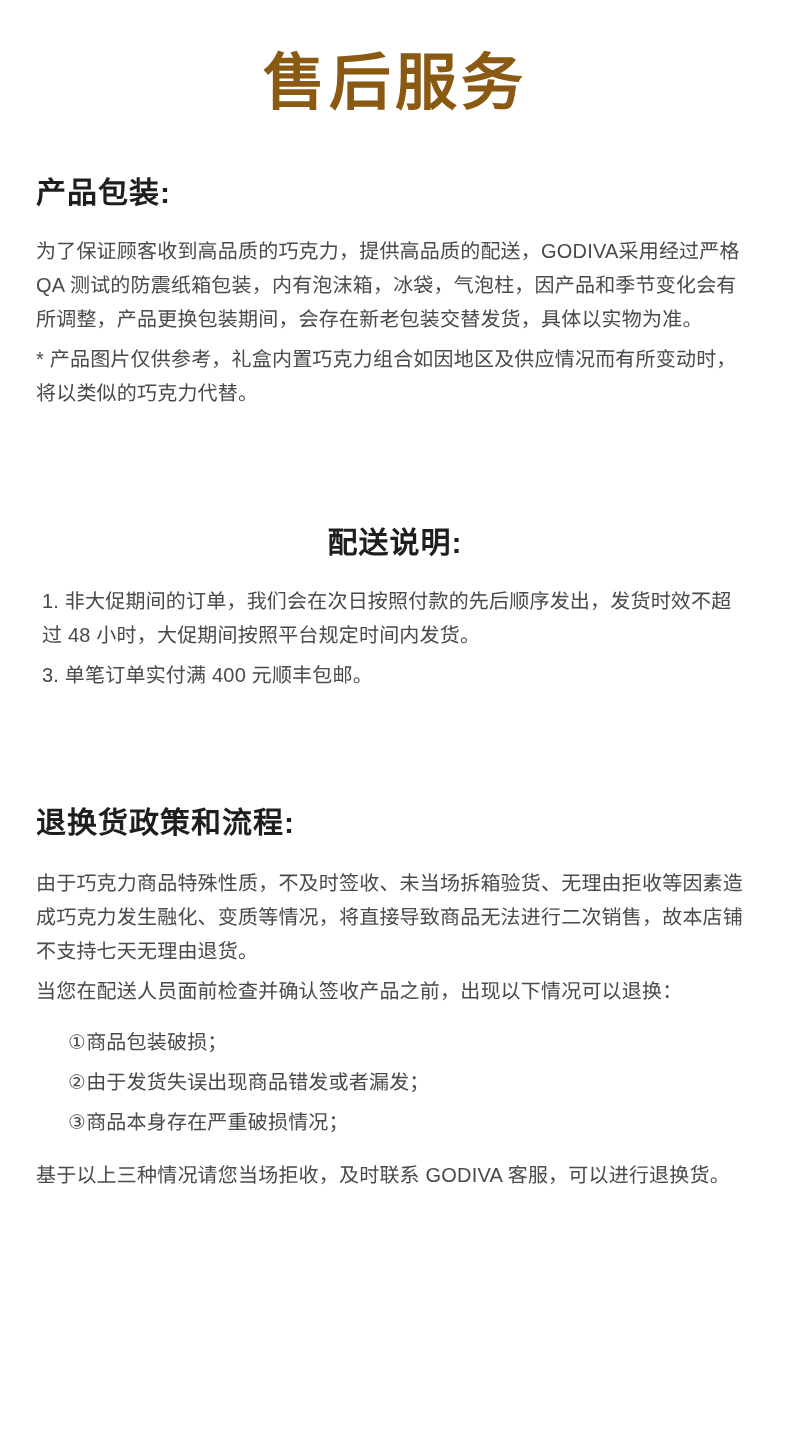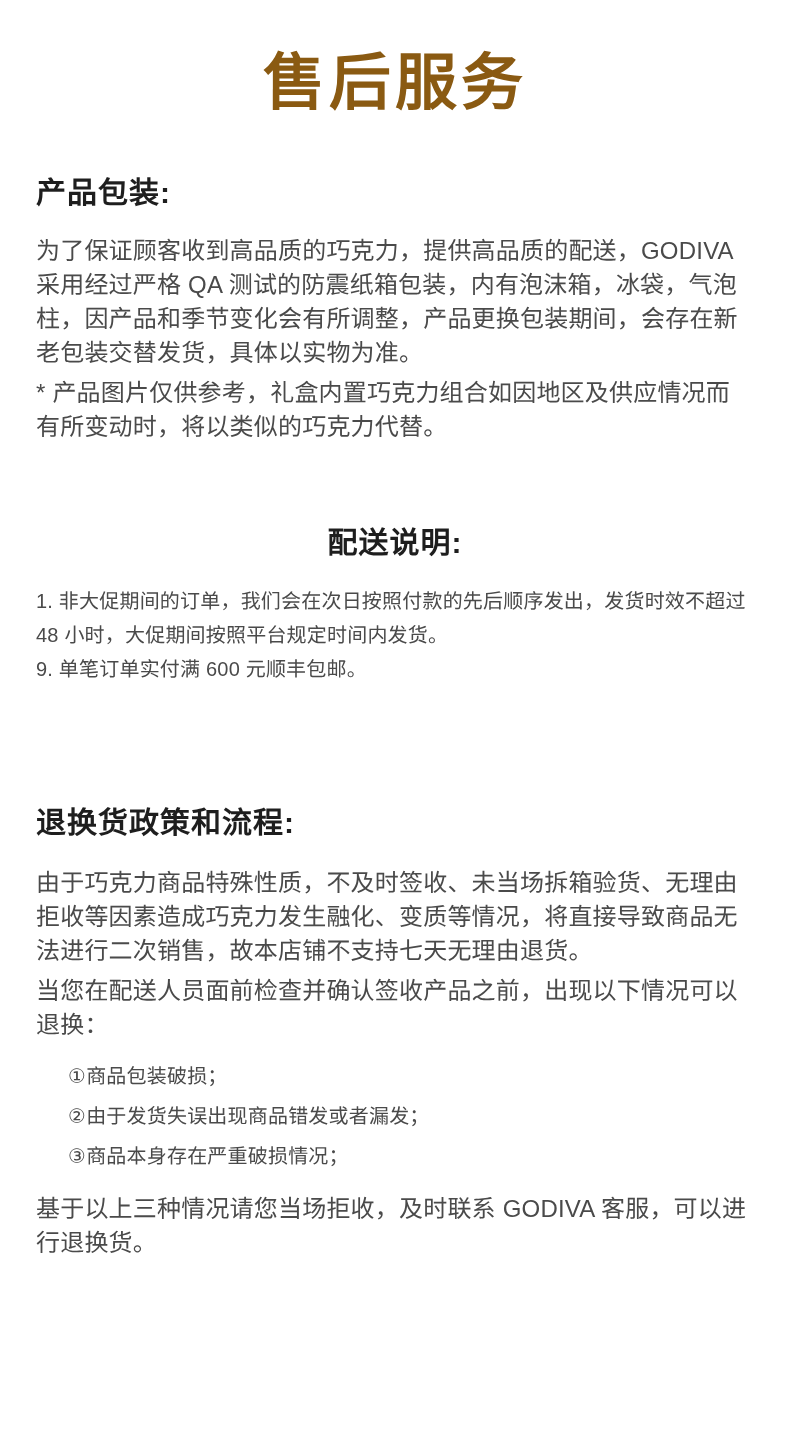--- a/index.html
+++ b/index.html
@@ -37,34 +37,34 @@
     margin-top: 0;
   }
   .section-heading {
     font-size: 30px;
     font-weight: 700;
     color: #1e1e1e;
     letter-spacing: 1px;
     margin: 0;
   }
   .para {
-    font-size: 24px;
+    font-size: 20px;
     line-height: 34px;
     color: #4a4a4a;
     margin: 0;
     letter-spacing: 0.2px;
   }
   .para + .para {
     margin-top: 6px;
   }
   .list-item {
     font-size: 20px;
     line-height: 34px;
     color: #4a4a4a;
-    margin: 0;
+    margin: 6px;
     letter-spacing: 0.2px;
   }
   .sub-item {
     font-size: 20px;
     line-height: 40px;
     color: #4a4a4a;
     margin: 0;
     padding-left: 32px;
     letter-spacing: 0.2px;
   }
@@ -90,21 +90,21 @@
 
   <section class="section" id="sec-packaging">
     <h2 class="section-heading">产品包装:</h2>
     <p class="para">为了保证顾客收到高品质的巧克力，提供高品质的配送，GODIVA采用经过严格 QA 测试的防震纸箱包装，内有泡沫箱，冰袋，气泡柱，因产品和季节变化会有所调整，产品更换包装期间，会存在新老包装交替发货，具体以实物为准。</p>
     <p class="para">* 产品图片仅供参考，礼盒内置巧克力组合如因地区及供应情况而有所变动时，将以类似的巧克力代替。</p>
   </section>
 
   <section class="section" id="sec-shipping">
     <h2 class="section-heading">配送说明:</h2>
     <p class="list-item">1. 非大促期间的订单，我们会在次日按照付款的先后顺序发出，发货时效不超过 48 小时，大促期间按照平台规定时间内发货。</p>
-    <p class="list-item">9. 单笔订单实付满 600 元顺丰包邮。</p>
+    <p class="list-item">3. 单笔订单实付满 400 元顺丰包邮。</p>
   </section>
 
   <section class="section" id="sec-returns">
     <h2 class="section-heading">退换货政策和流程:</h2>
     <p class="para">由于巧克力商品特殊性质，不及时签收、未当场拆箱验货、无理由拒收等因素造成巧克力发生融化、变质等情况，将直接导致商品无法进行二次销售，故本店铺不支持七天无理由退货。</p>
     <p class="para gap-block">当您在配送人员面前检查并确认签收产品之前，出现以下情况可以退换：</p>
     <div class="sub-list">
       <p class="sub-item">①商品包装破损；</p>
       <p class="sub-item">②由于发货失误出现商品错发或者漏发；</p>
       <p class="sub-item">③商品本身存在严重破损情况；</p>

